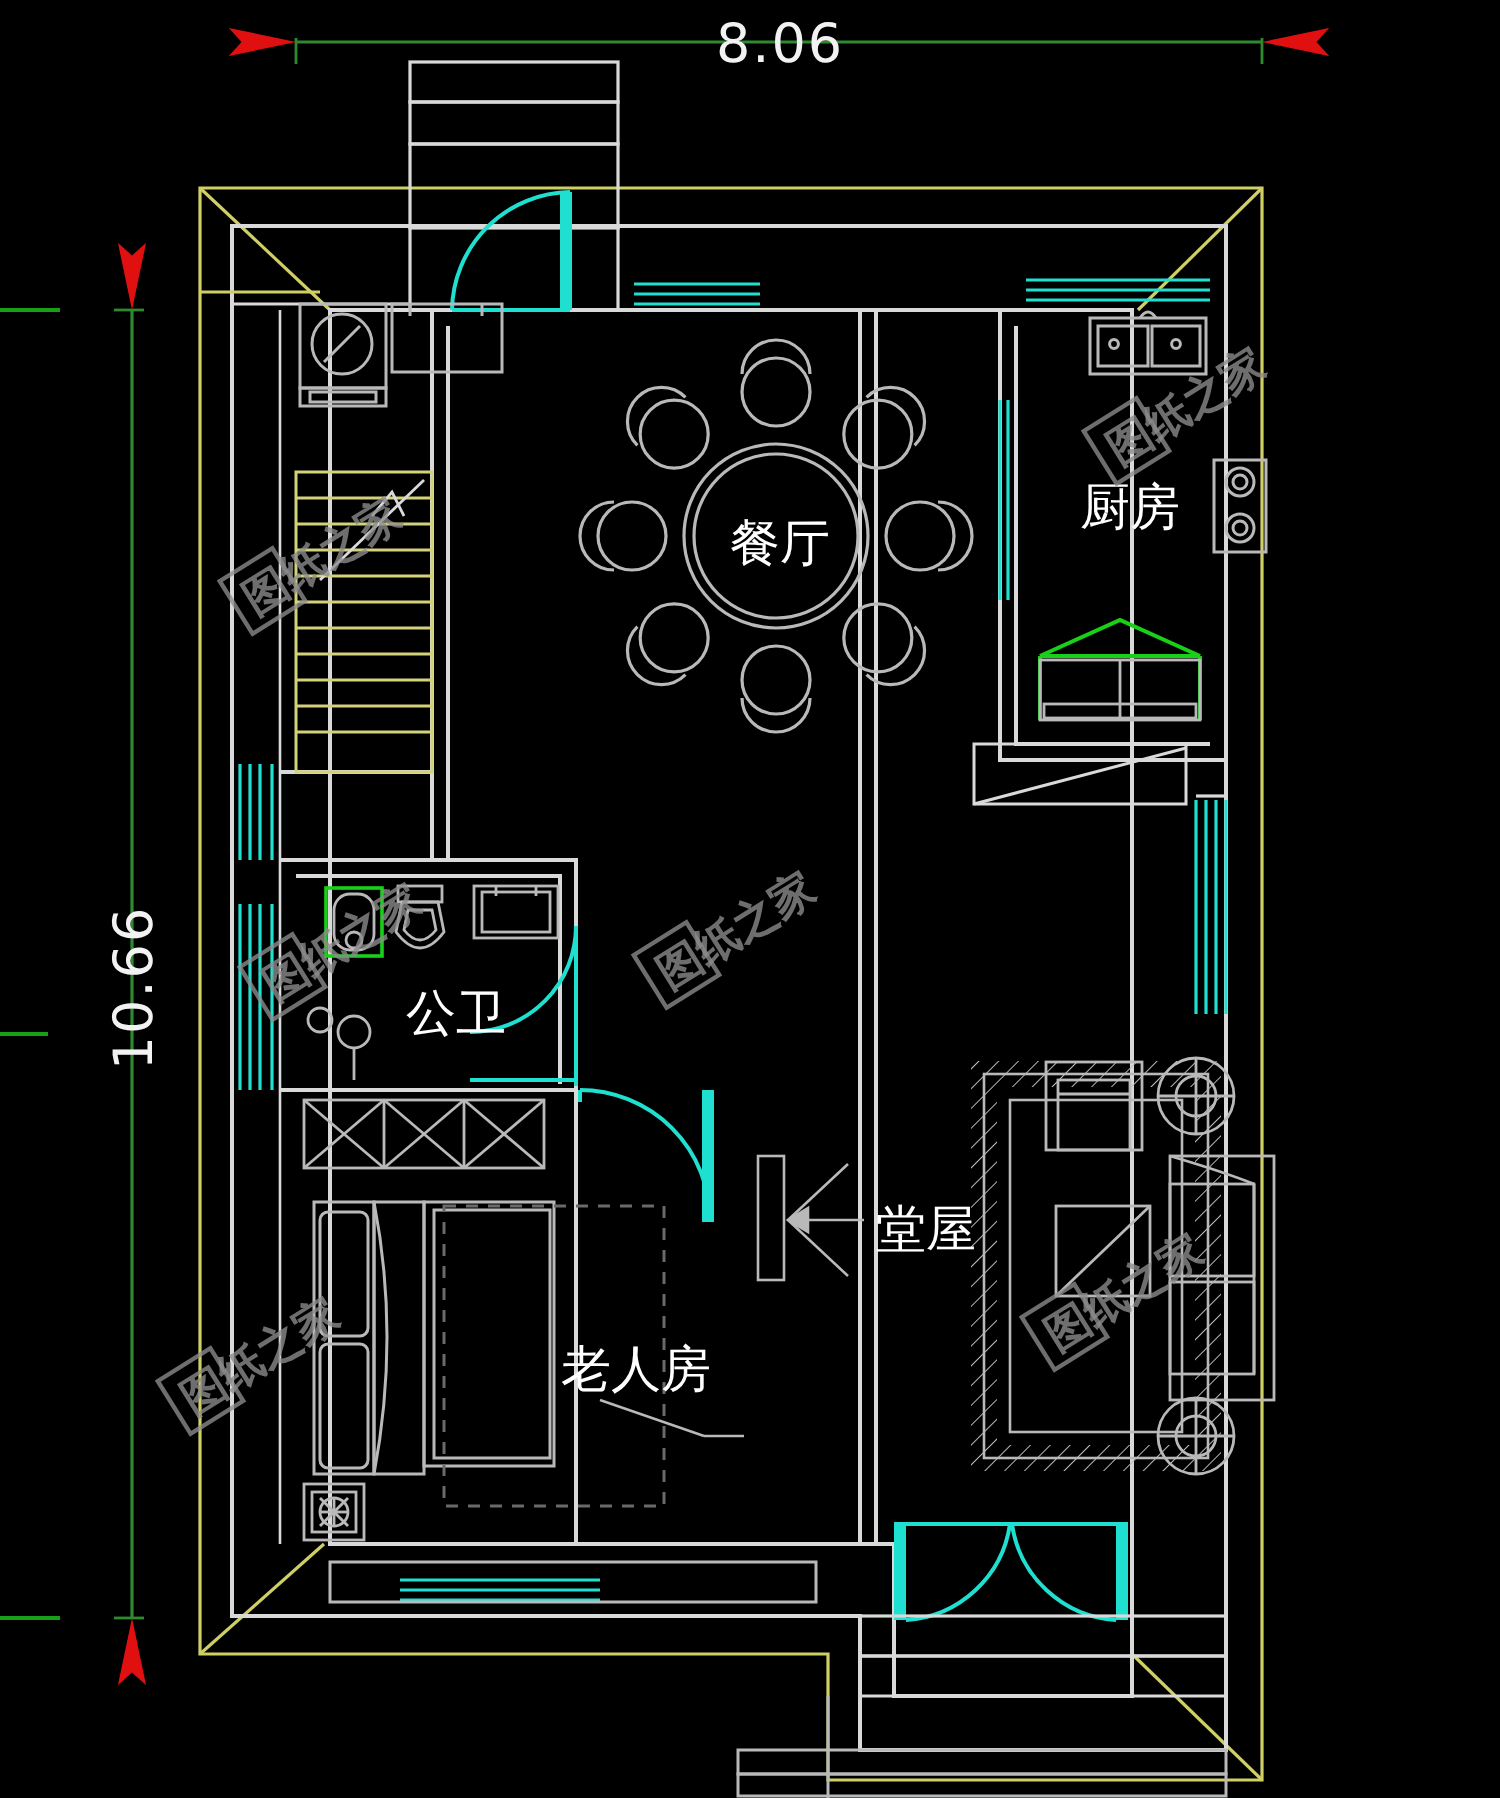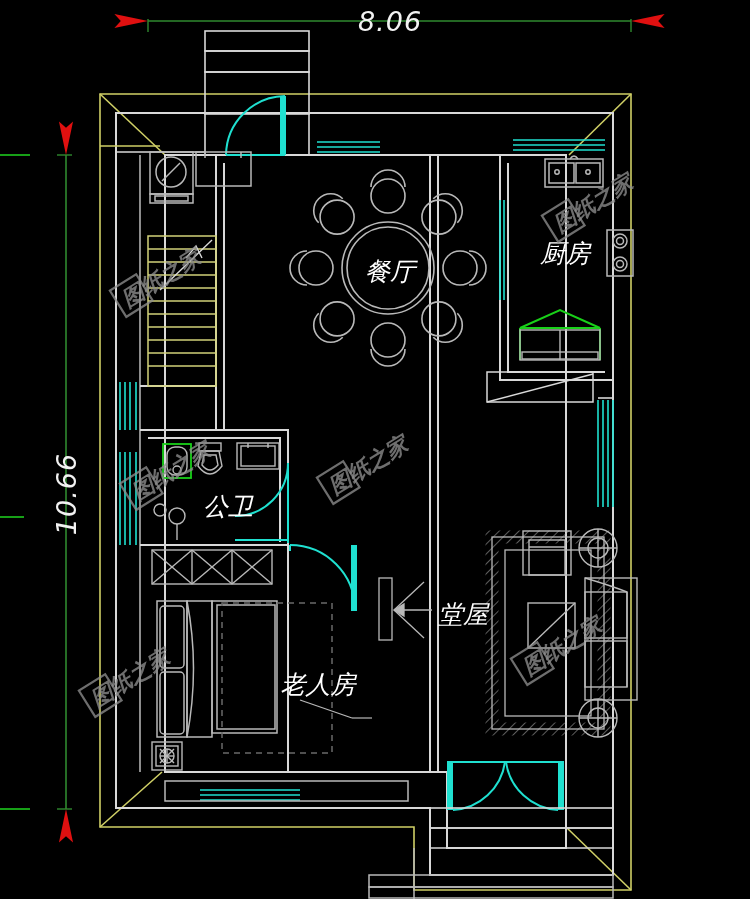--- a/index.html
+++ b/index.html
@@ -1,18 +1,18 @@
 <!DOCTYPE html>
 <html><head>
 <meta charset="utf-8">
 <style>
   html,body{margin:0;padding:0;background:#000;}
   body{width:750px;height:899px;overflow:hidden;
        font-family:"DejaVu Sans","Liberation Sans",sans-serif;}
-  #stage{position:relative;width:677px;height:899px;background:#000;font-style:italic;}
+  #stage{position:relative;width:677px;height:899px;background:#000;}
   svg{display:block;position:absolute;top:0;left:0;}
   .dimtext{fill:#f2f2f2;font-size:27px;font-family:"DejaVu Sans",sans-serif;letter-spacing:1px;}
   .roomlabel{fill:#ffffff;font-size:25px;font-family:"DejaVu Sans",sans-serif;}
   .wm{fill:#8d8d8d;font-size:22px;font-weight:bold;font-family:"DejaVu Sans",sans-serif;opacity:.78;}
   .wmbox{fill:none;stroke:#8d8d8d;stroke-width:2.2;opacity:.78;}
 </style>
 </head>
 <body>
 
 <div id="stage">

